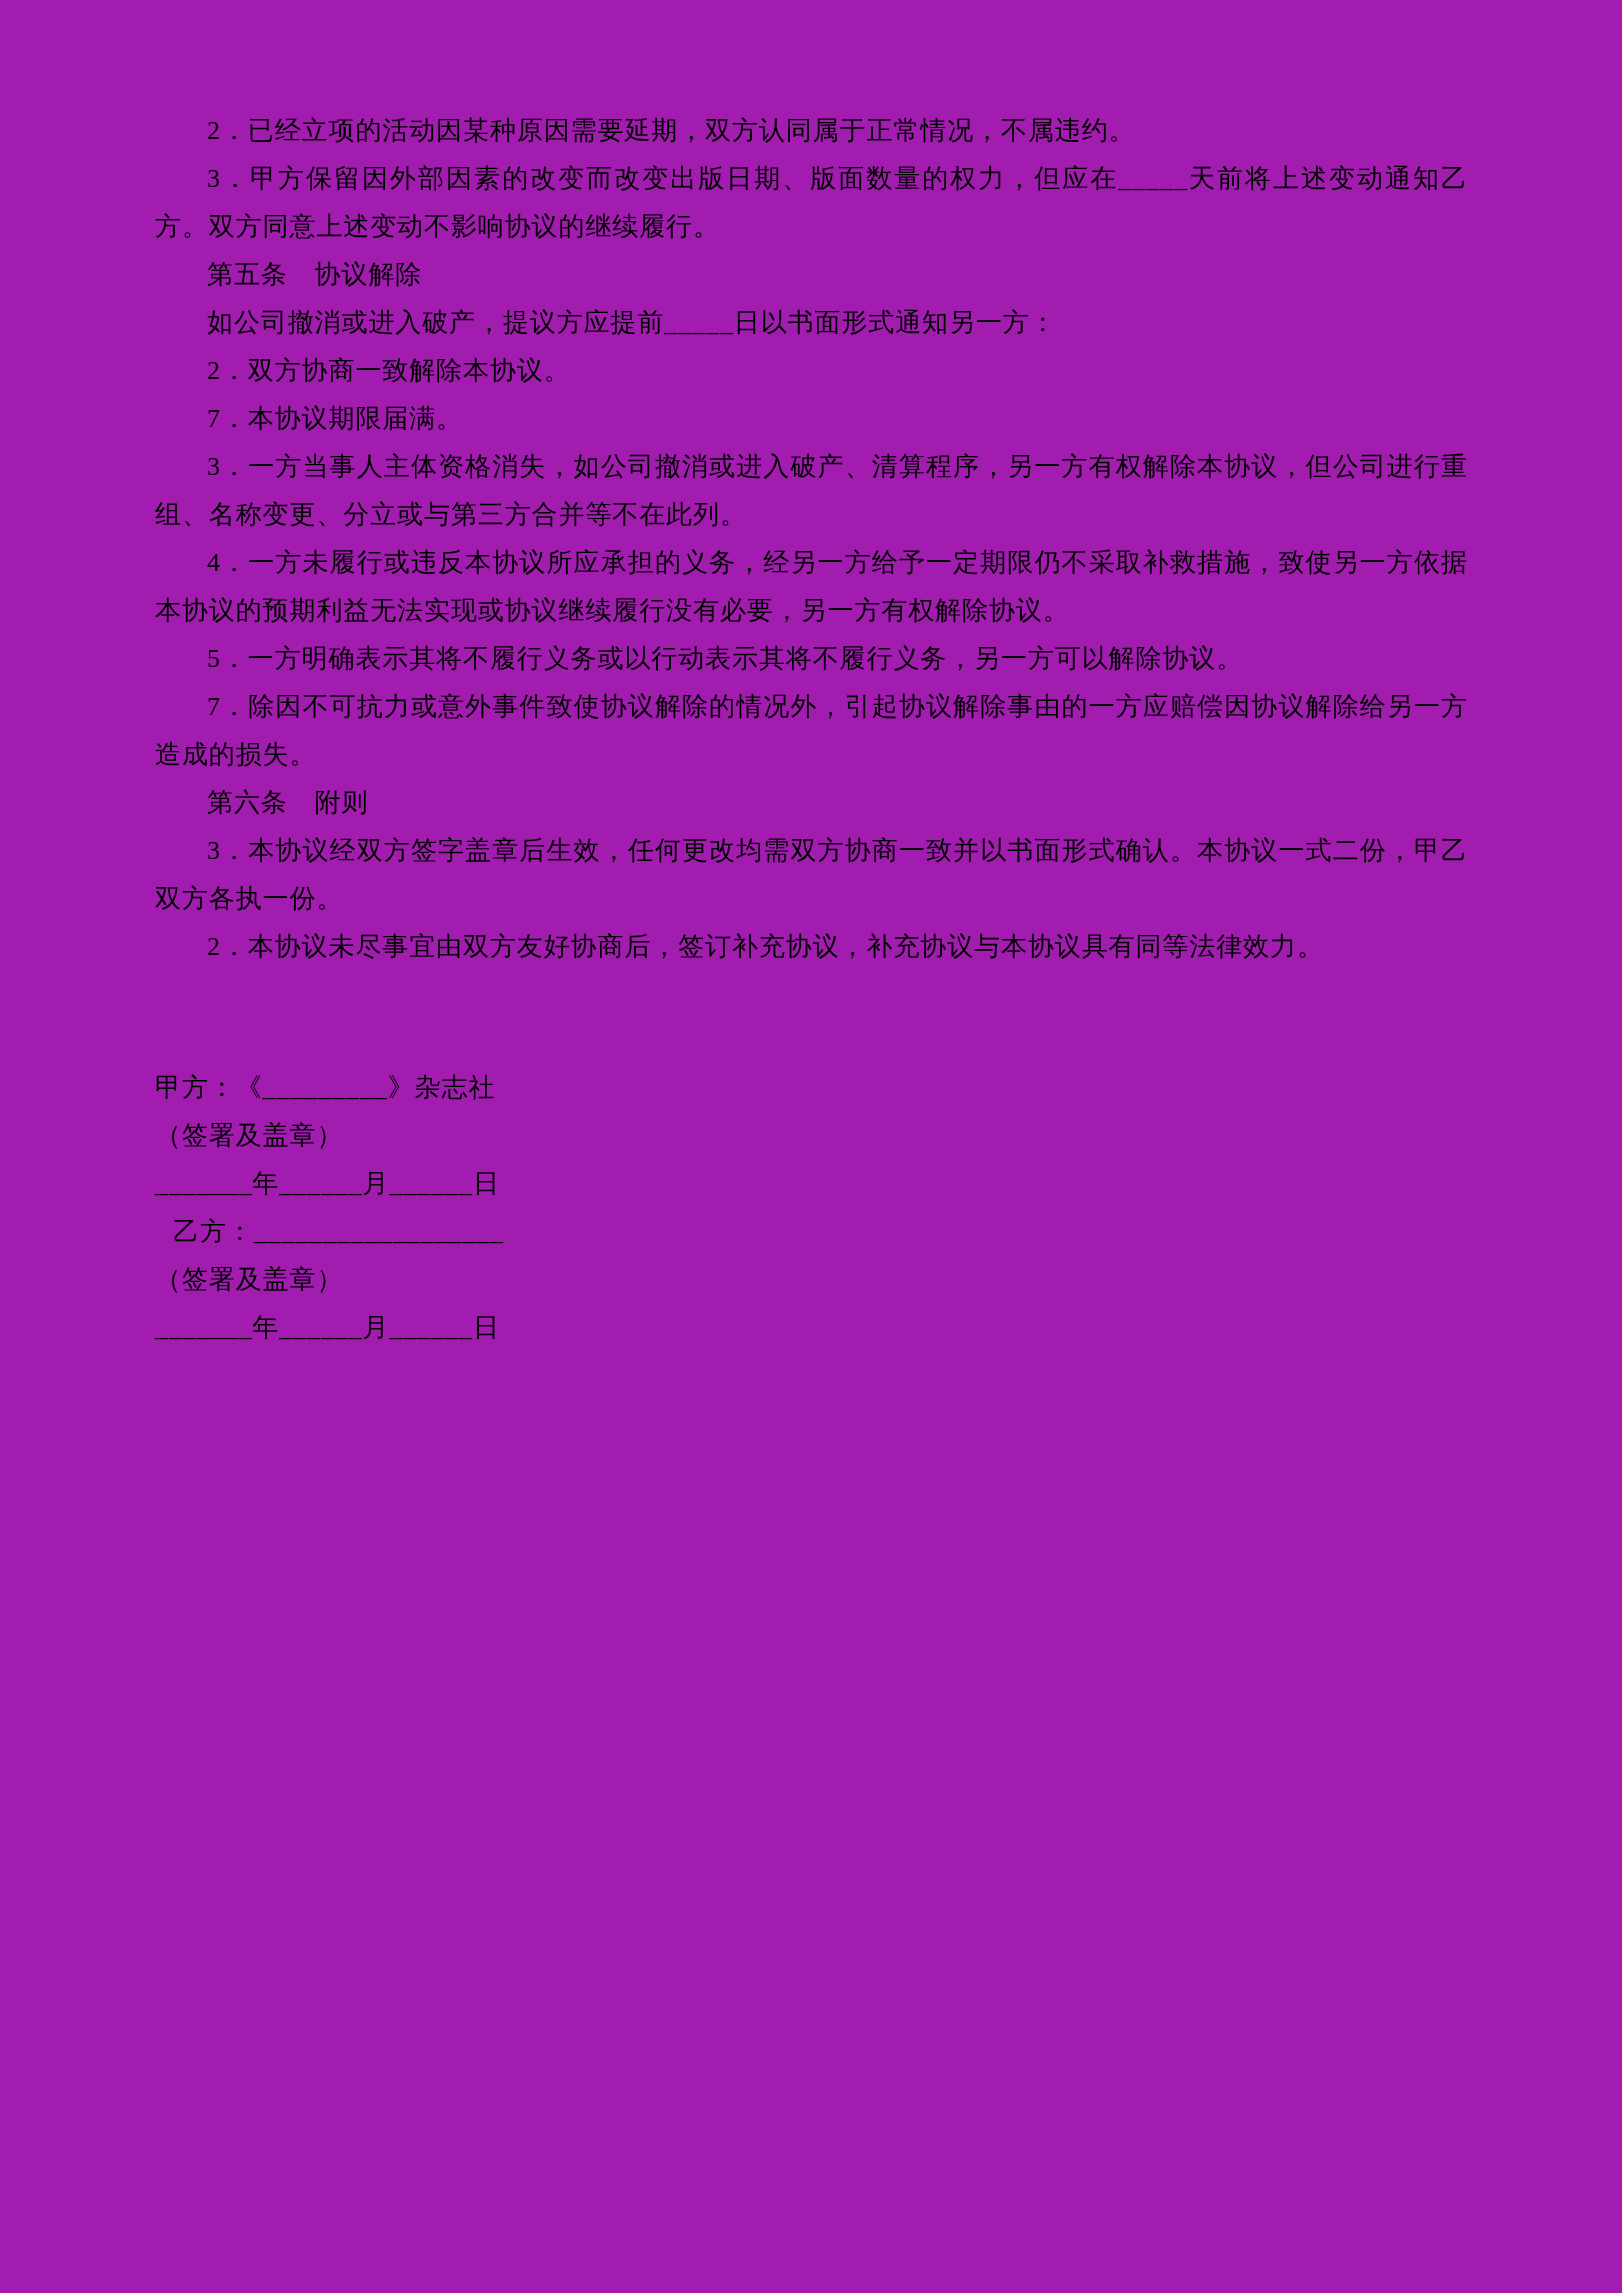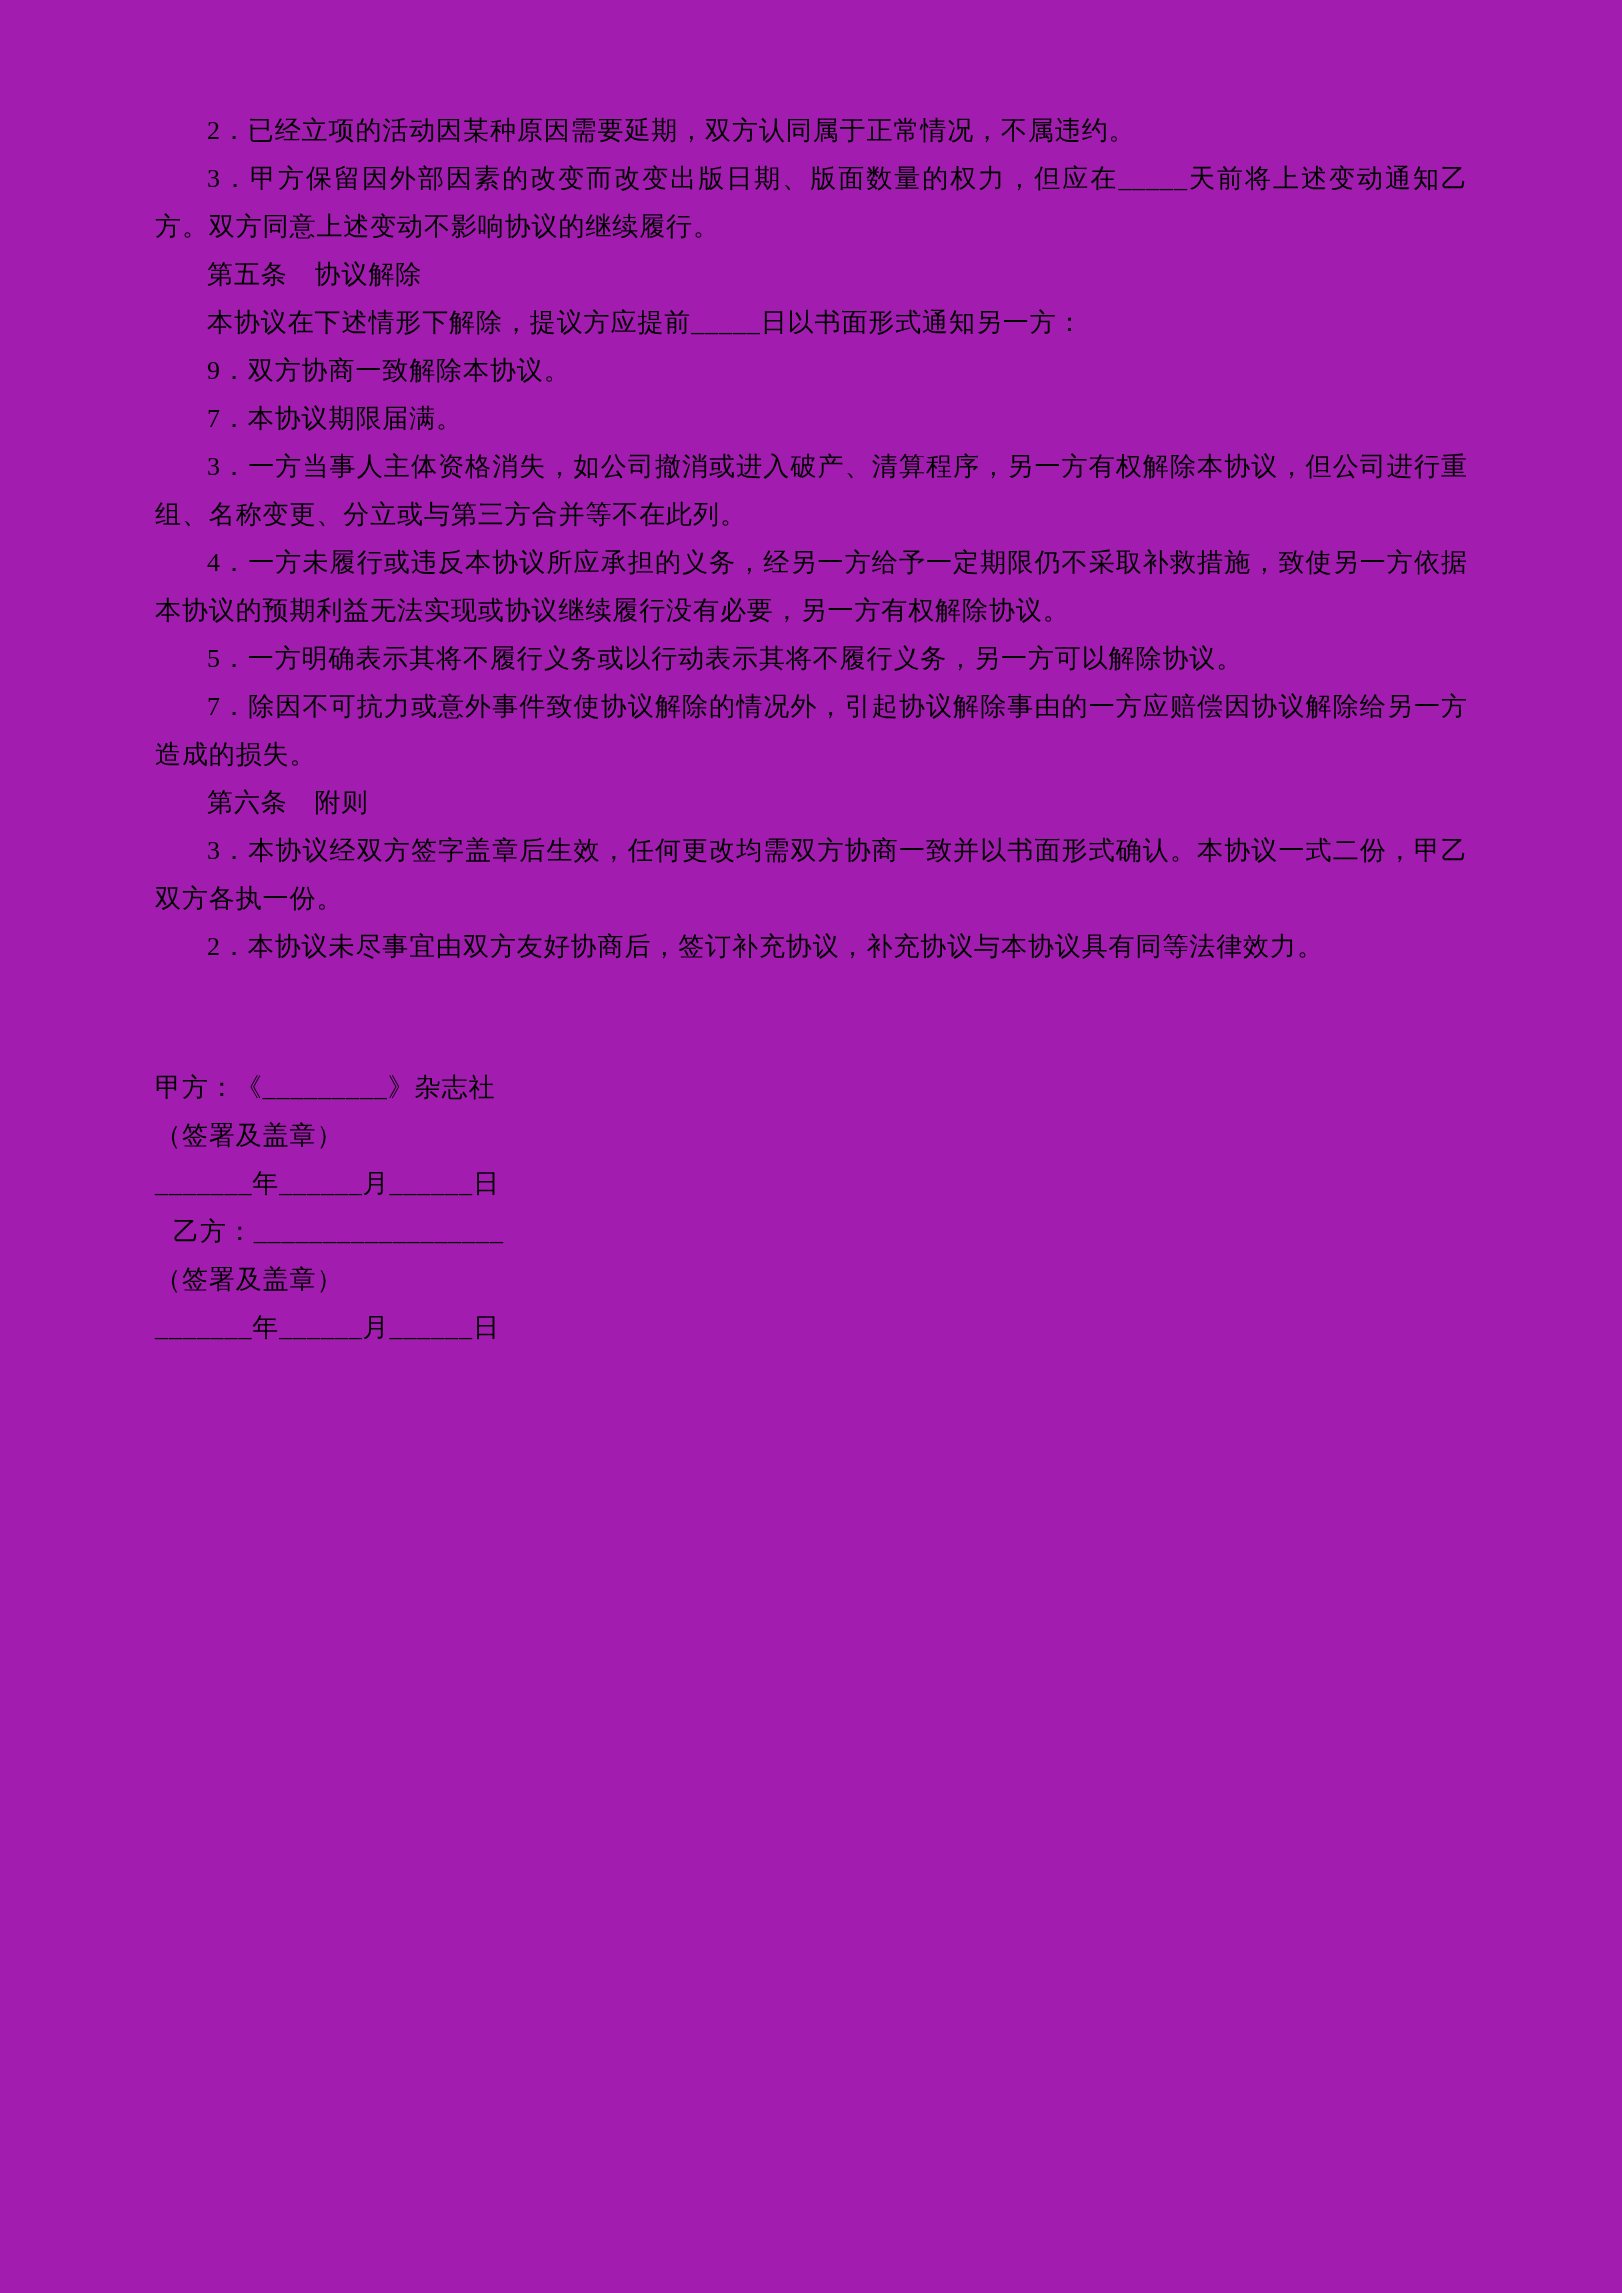--- a/index.html
+++ b/index.html
@@ -42,22 +42,22 @@
   }
 </style>
 </head>
 <body>
 
 <div class="page">
   <div class="doc-body">
     <p>2．已经立项的活动因某种原因需要延期，双方认同属于正常情况，不属违约。</p>
     <p>3．甲方保留因外部因素的改变而改变出版日期、版面数量的权力，但应在_____天前将上述变动通知乙方。双方同意上述变动不影响协议的继续履行。</p>
     <p>第五条　协议解除</p>
-    <p>本协议在下述情形下解除，提议方应提前_____日以书面形式通知另一方：</p>
-    <p>9．双方协商一致解除本协议。</p>
+    <p>如公司撤消或进入破产，提议方应提前_____日以书面形式通知另一方：</p>
+    <p>2．双方协商一致解除本协议。</p>
     <p>7．本协议期限届满。</p>
     <p>3．一方当事人主体资格消失，如公司撤消或进入破产、清算程序，另一方有权解除本协议，但公司进行重组、名称变更、分立或与第三方合并等不在此列。</p>
     <p>4．一方未履行或违反本协议所应承担的义务，经另一方给予一定期限仍不采取补救措施，致使另一方依据本协议的预期利益无法实现或协议继续履行没有必要，另一方有权解除协议。</p>
     <p>5．一方明确表示其将不履行义务或以行动表示其将不履行义务，另一方可以解除协议。</p>
     <p>7．除因不可抗力或意外事件致使协议解除的情况外，引起协议解除事由的一方应赔偿因协议解除给另一方造成的损失。</p>
     <p>第六条　附则</p>
     <p>3．本协议经双方签字盖章后生效，任何更改均需双方协商一致并以书面形式确认。本协议一式二份，甲乙双方各执一份。</p>
     <p>2．本协议未尽事宜由双方友好协商后，签订补充协议，补充协议与本协议具有同等法律效力。</p>
   </div>
 

